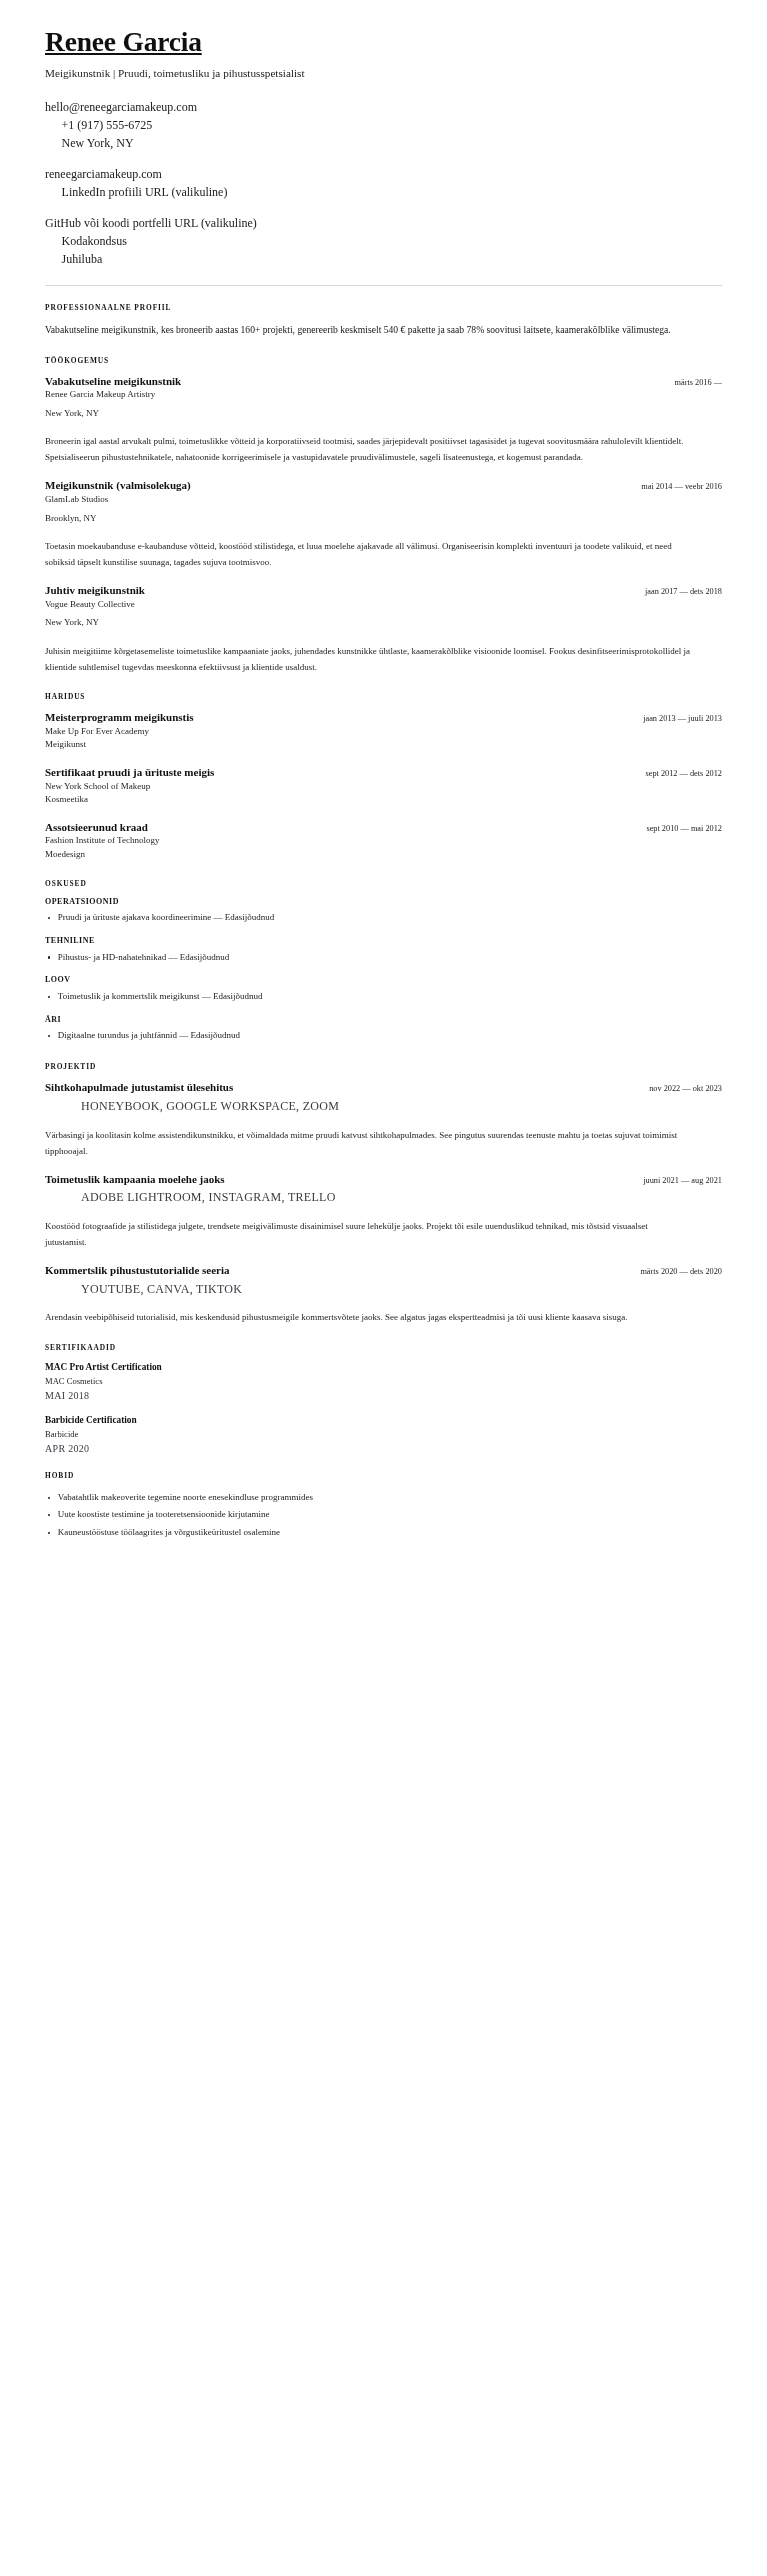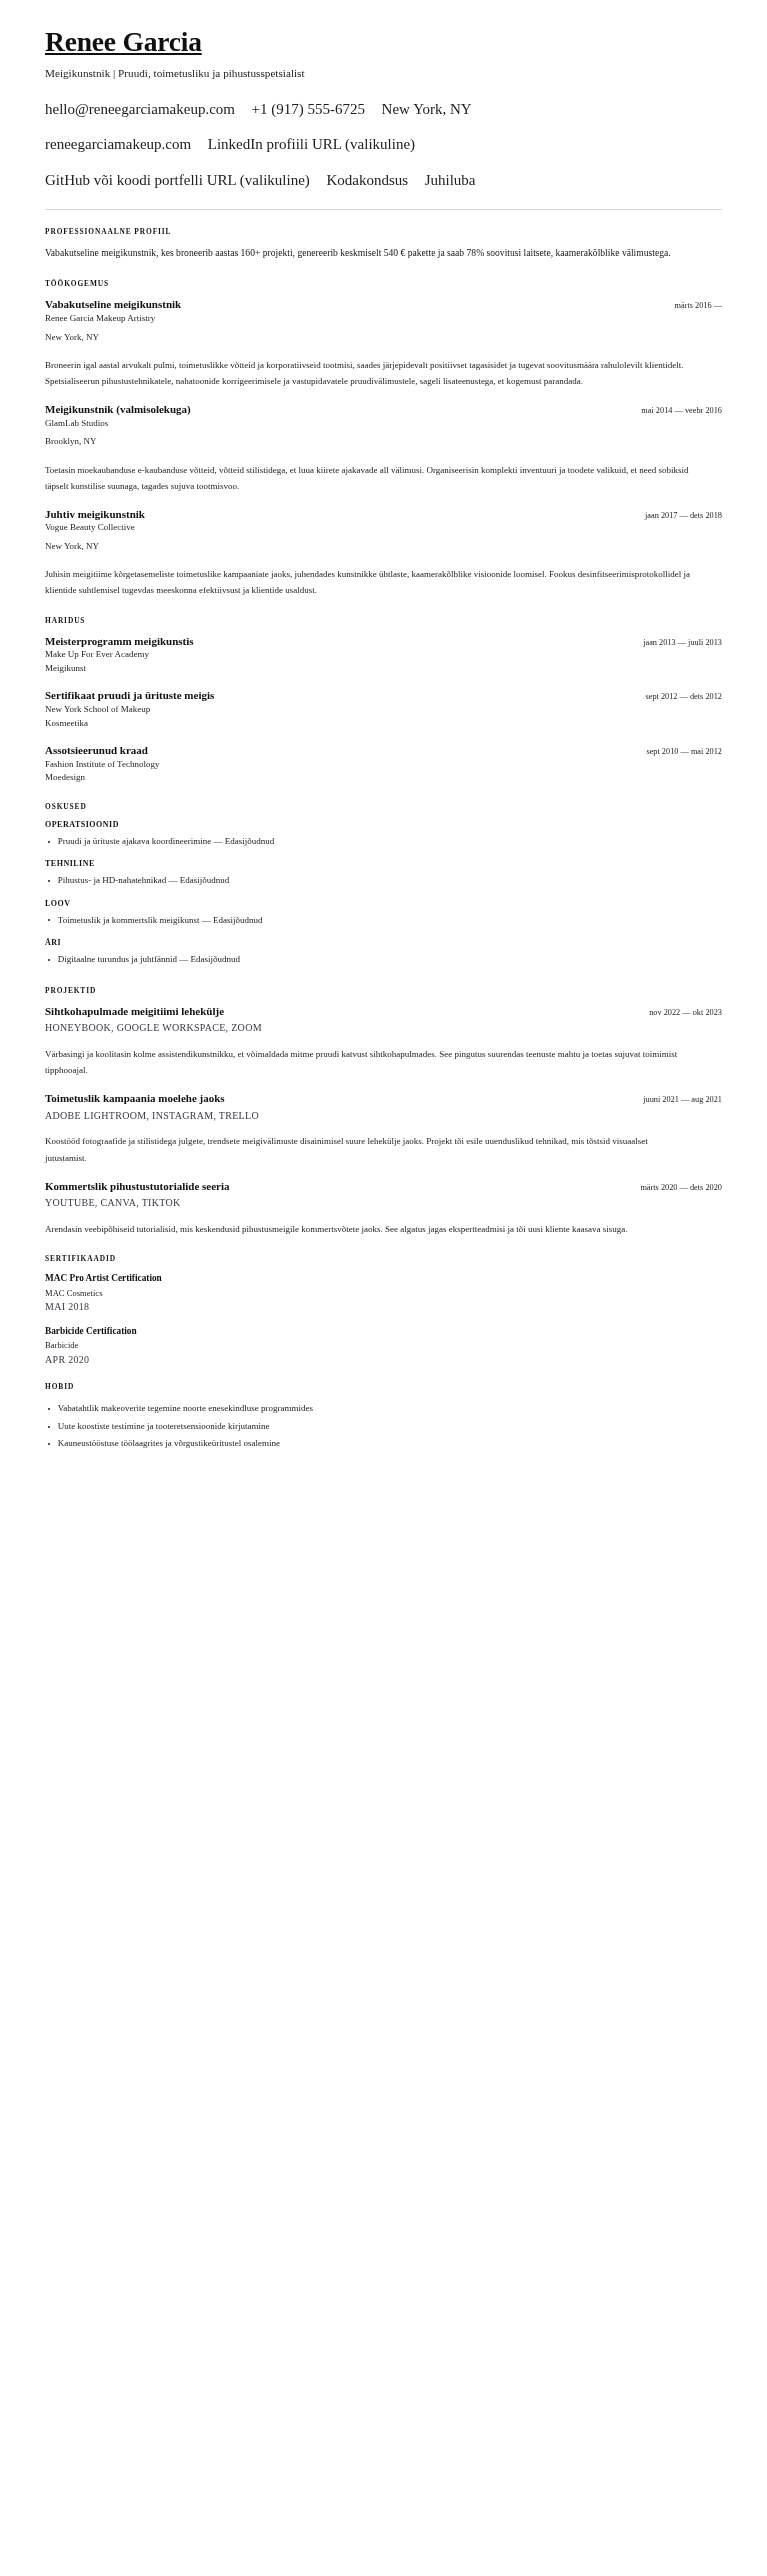--- a/index.html
+++ b/index.html
@@ -31,27 +31,28 @@
     text-decoration: underline;
   }
   .headline {
     font-size: 11.2px;
     font-weight: 400;
     line-height: 1.4;
     margin: 9px 0 0 0;
     color: #1d1d1d;
   }
   .contact-row {
-    font-size: 15px;
+    font-size: 12px;
     line-height: 1.5;
     color: #202020;
     margin-top: 16px;
     display: flex;
     flex-wrap: wrap;
     align-items: flex-start;
+    flex-direction: column;
   }
   .contact-row.tight { margin-top: 12.8px; }
   .contact-item { white-space: nowrap; }
   .contact-item + .contact-item { margin-left: 16.6px; }
 
   .rule {
     border: 0;
     border-top: 0.6px solid #d6d6d6;
     margin: 17.3px 0 0 0;
     width: 100%;
@@ -97,25 +98,26 @@
     color: #1f1f1f;
     margin-top: 0;
   }
   .entry-meta {
     font-size: 9px;
     line-height: 1.5;
     color: #1f1f1f;
     margin-top: 5.1px;
   }
   .entry-stack {
-    font-size: 10px;
+    font-size: 12px;
     letter-spacing: 0.3px;
     color: #3a3a44;
     margin-top: 3.8px;
     text-transform: uppercase;
+    margin-left: 36px;
   }
   .entry-body {
     font-size: 9px;
     line-height: 1.78;
     color: #1c1c1c;
     margin-top: 12.8px;
     max-width: 646px;
   }
 
   
@@ -230,21 +232,21 @@
       <p class="entry-body">Broneerin igal aastal arvukalt pulmi, toimetuslikke võtteid ja korporatiivseid tootmisi, saades järjepidevalt positiivset tagasisidet ja tugevat soovitusmäära rahulolevilt klientidelt. Spetsialiseerun pihustustehnikatele, nahatoonide korrigeerimisele ja vastupidavatele pruudivälimustele, sageli lisateenustega, et kogemust parandada.</p>
     </article>
 
     <article class="entry">
       <div class="entry-head">
         <div class="entry-title">Meigikunstnik (valmisolekuga)</div>
         <div class="entry-date">mai 2014 — veebr 2016</div>
       </div>
       <div class="entry-org">GlamLab Studios</div>
       <div class="entry-meta">Brooklyn, NY</div>
-      <p class="entry-body">Toetasin moekaubanduse e-kaubanduse võtteid, võtteid stilistidega, et luua kiirete ajakavade all välimusi. Organiseerisin komplekti inventuuri ja toodete valikuid, et need sobiksid täpselt kunstilise suunaga, tagades sujuva tootmisvoo.</p>
+      <p class="entry-body">Toetasin moekaubanduse e-kaubanduse võtteid, koostööd stilistidega, et luua moelehe ajakavade all välimusi. Organiseerisin komplekti inventuuri ja toodete valikuid, et need sobiksid täpselt kunstilise suunaga, tagades sujuva tootmisvoo.</p>
     </article>
 
     <article class="entry">
       <div class="entry-head">
         <div class="entry-title">Juhtiv meigikunstnik</div>
         <div class="entry-date">jaan 2017 — dets 2018</div>
       </div>
       <div class="entry-org">Vogue Beauty Collective</div>
       <div class="entry-meta">New York, NY</div>
       <p class="entry-body">Juhisin meigitiime kõrgetasemeliste toimetuslike kampaaniate jaoks, juhendades kunstnikke ühtlaste, kaamerakõlblike visioonide loomisel. Fookus desinfitseerimisprotokollidel ja klientide suhtlemisel tugevdas meeskonna efektiivsust ja klientide usaldust.</p>
@@ -313,21 +315,21 @@
       </ul>
     </div>
   </section>
 
 
   <section class="section">
     <h2 class="section-title">PROJEKTID</h2>
 
     <article class="entry">
       <div class="entry-head">
-        <div class="entry-title">Sihtkohapulmade meigitiimi lehekülje</div>
+        <div class="entry-title">Sihtkohapulmade jutustamist ülesehitus</div>
         <div class="entry-date">nov 2022 — okt 2023</div>
       </div>
       <div class="entry-stack">HONEYBOOK, GOOGLE WORKSPACE, ZOOM</div>
       <p class="entry-body">Värbasingi ja koolitasin kolme assistendikunstnikku, et võimaldada mitme pruudi katvust sihtkohapulmades. See pingutus suurendas teenuste mahtu ja toetas sujuvat toimimist tipphooajal.</p>
     </article>
 
     <article class="entry">
       <div class="entry-head">
         <div class="entry-title">Toimetuslik kampaania moelehe jaoks</div>
         <div class="entry-date">juuni 2021 — aug 2021</div>

